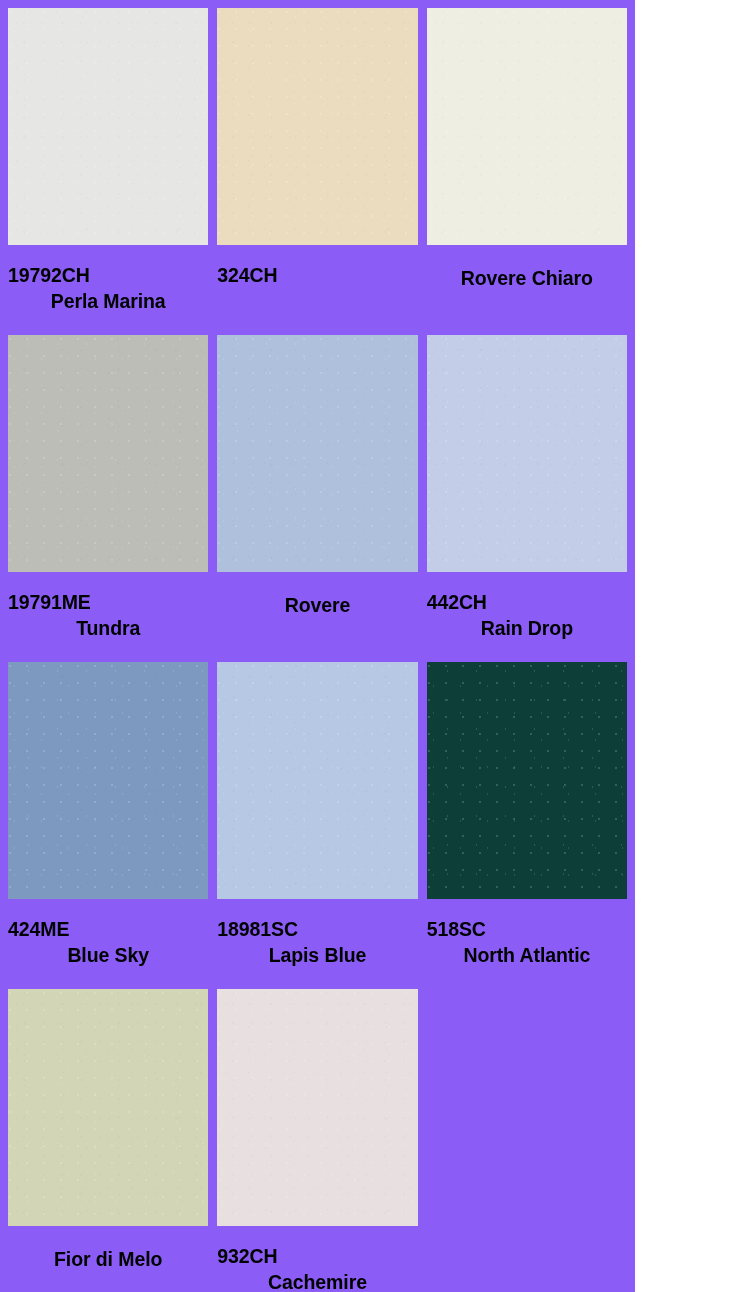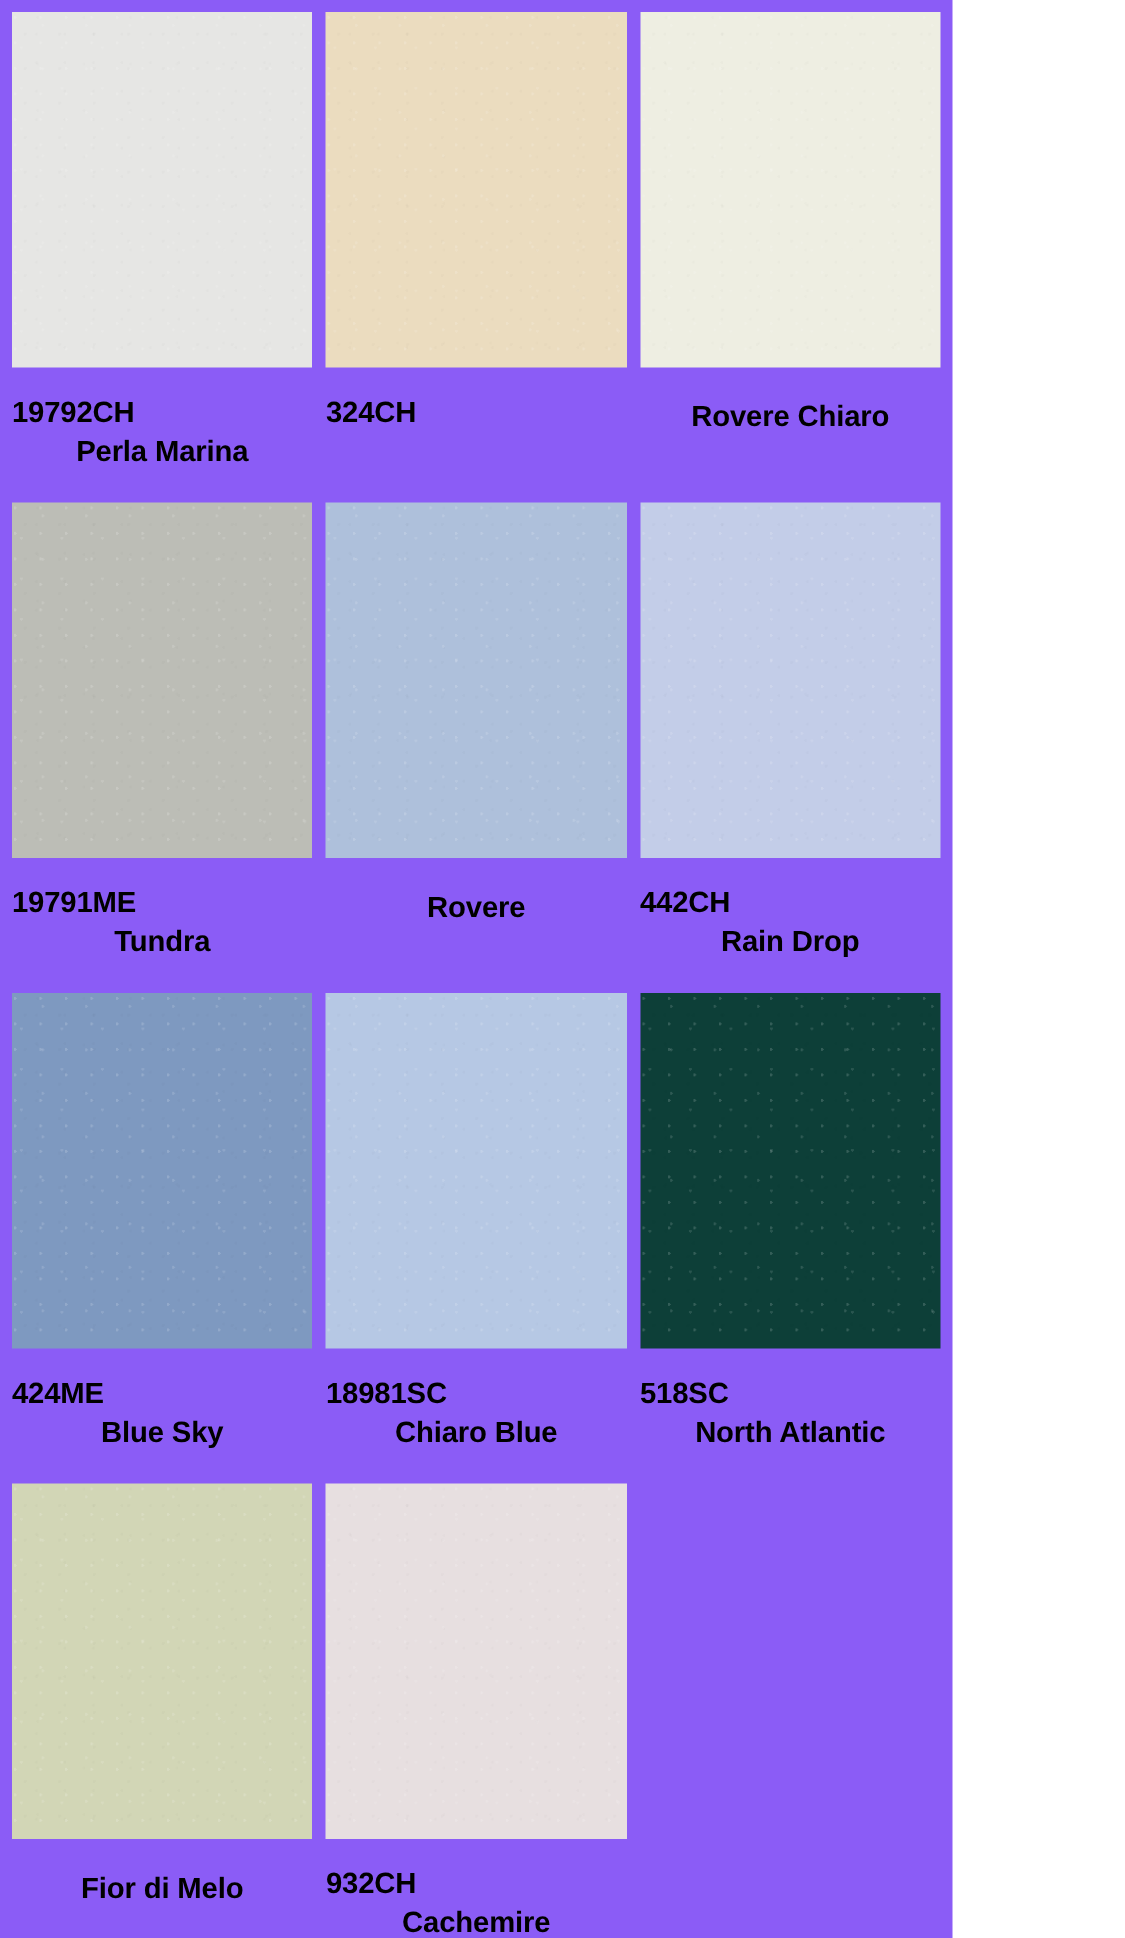--- a/index.html
+++ b/index.html
@@ -138,21 +138,21 @@
       <div class="swatch-label">
         <span class="swatch-code">424ME</span>
         <span class="swatch-name">Blue Sky</span>
       </div>
     </div>
 
     <div class="swatch-cell">
       <div class="swatch-chip" style="background-color: rgb(182, 200, 228);"></div>
       <div class="swatch-label">
         <span class="swatch-code">18981SC</span>
-        <span class="swatch-name">Chiaro Blue</span>
+        <span class="swatch-name">Lapis Blue</span>
       </div>
     </div>
 
     <div class="swatch-cell">
       <div class="swatch-chip" style="background-color: rgb(13, 63, 56);"></div>
       <div class="swatch-label">
         <span class="swatch-code">518SC</span>
         <span class="swatch-name">North Atlantic</span>
       </div>
     </div>

